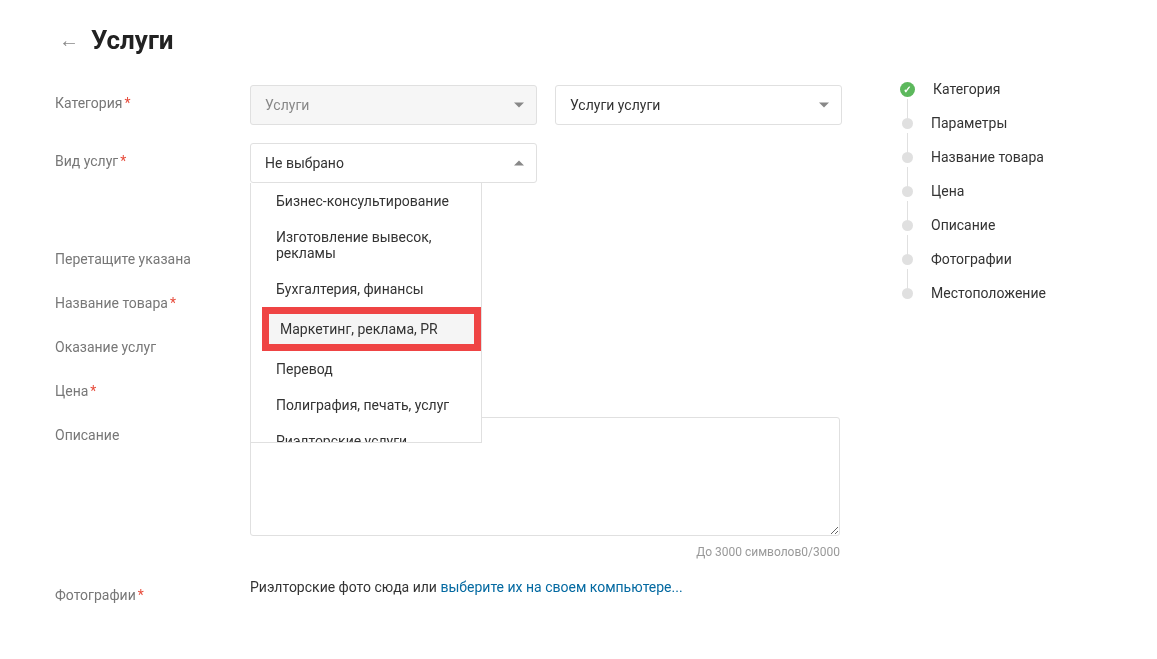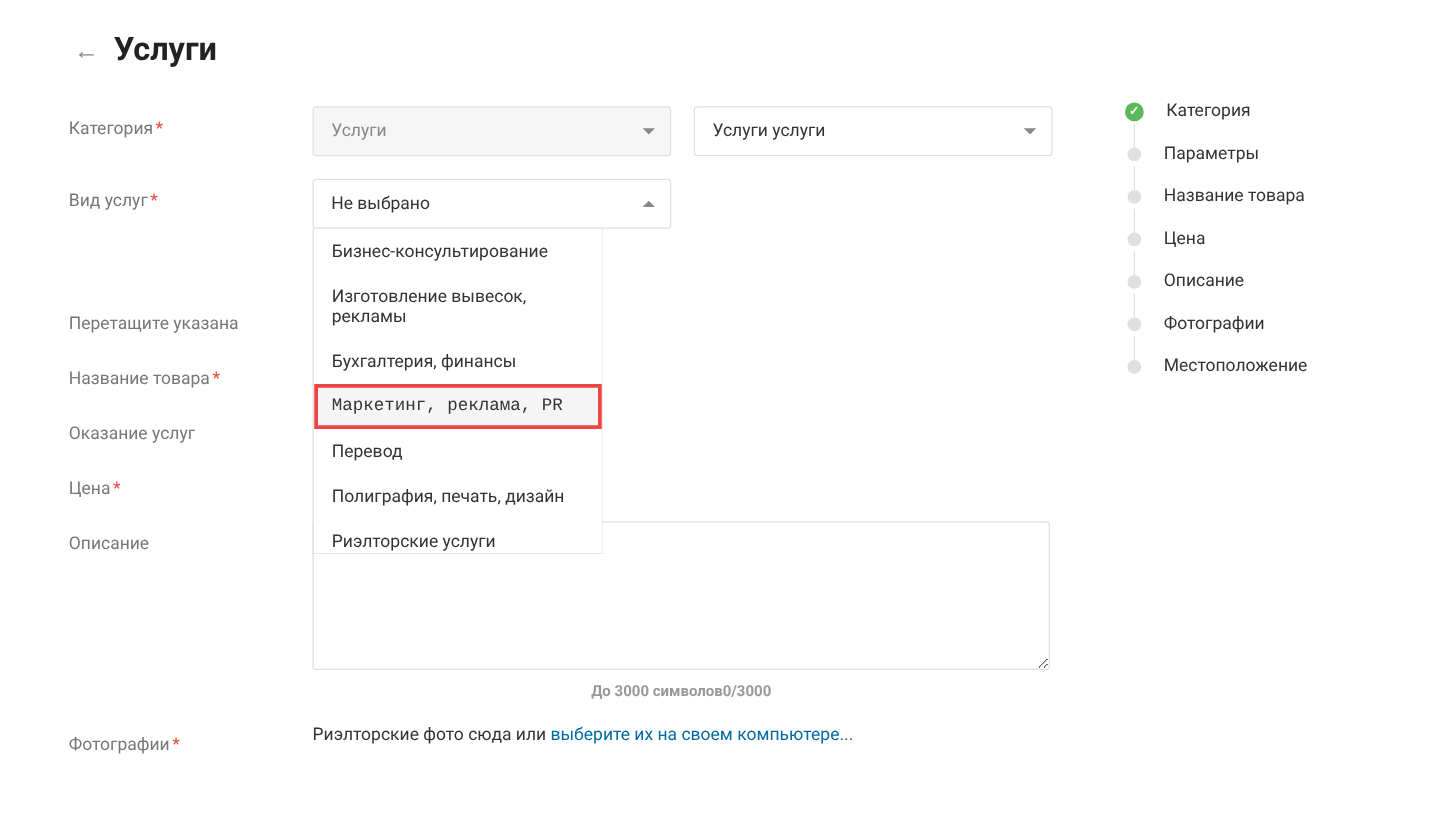--- a/index.html
+++ b/index.html
@@ -91,55 +91,54 @@
       position: absolute;
       top: 40px;
       left: 0;
       width: 232px;
       background: #fff;
       border: 1px solid #e0e0e0;
       border-top: none;
       z-index: 10;
       max-height: 260px;
       overflow-y: auto;
+      padding-left: 11px;
     }
     .dropdown::-webkit-scrollbar { width: 14px; }
     .dropdown::-webkit-scrollbar-track { background: #f1f1f1; }
     .dropdown::-webkit-scrollbar-thumb { background: #c1c1c1; }
     .dropdown-item {
       padding: 10px 14px;
       cursor: pointer;
       color: #333;
       font-size: 14px;
     }
     .dropdown-item.highlighted {
       background: #f5f5f5;
-      border: 3px solid #ef4444;
+      border: 7px solid #ef4444;
       margin: 0;
       padding: 7px 11px;
-      font-family: Liberation Mono, monospace;
     }
     .textarea-field {
       width: 590px;
       min-height: 119px;
       border: 1px solid #e0e0e0;
       border-radius: 3px;
       padding: 10px;
       font-family: inherit;
       font-size: 14px;
       resize: vertical;
     }
     .char-hint {
       color: #999;
       font-size: 12px;
       margin-top: 6px;
       display: flex;
-      justify-content: center;
+      justify-content: flex-end;
       width: 590px;
-      font-weight: bold;
     }
     .photo-text {
       color: #333;
       font-size: 14px;
       padding-top: 2px;
     }
     .photo-link {
       color: #0369a1;
       cursor: pointer;
     }
@@ -227,21 +226,21 @@
         <div class="select-box">
           <span>Не выбрано</span>
           <span class="select-arrow up"></span>
         </div>
         <div class="dropdown" id="dropdown-list">
             <div class="dropdown-item">Бизнес-консультирование</div>
             <div class="dropdown-item">Изготовление вывесок, рекламы</div>
             <div class="dropdown-item">Бухгалтерия, финансы</div>
             <div class="dropdown-item highlighted">Маркетинг, реклама, PR</div>
             <div class="dropdown-item">Перевод</div>
-            <div class="dropdown-item">Полиграфия, печать, дизайн</div>
+            <div class="dropdown-item">Полиграфия, печать, услуг</div>
             <div class="dropdown-item">Риэлторские услуги</div>
           </div>
       </div>
     </div>
 
     <div class="spacer-row"></div>
 
     <div class="form-row">
       <div class="label-col">
         <span>Перетащите указана</span>

